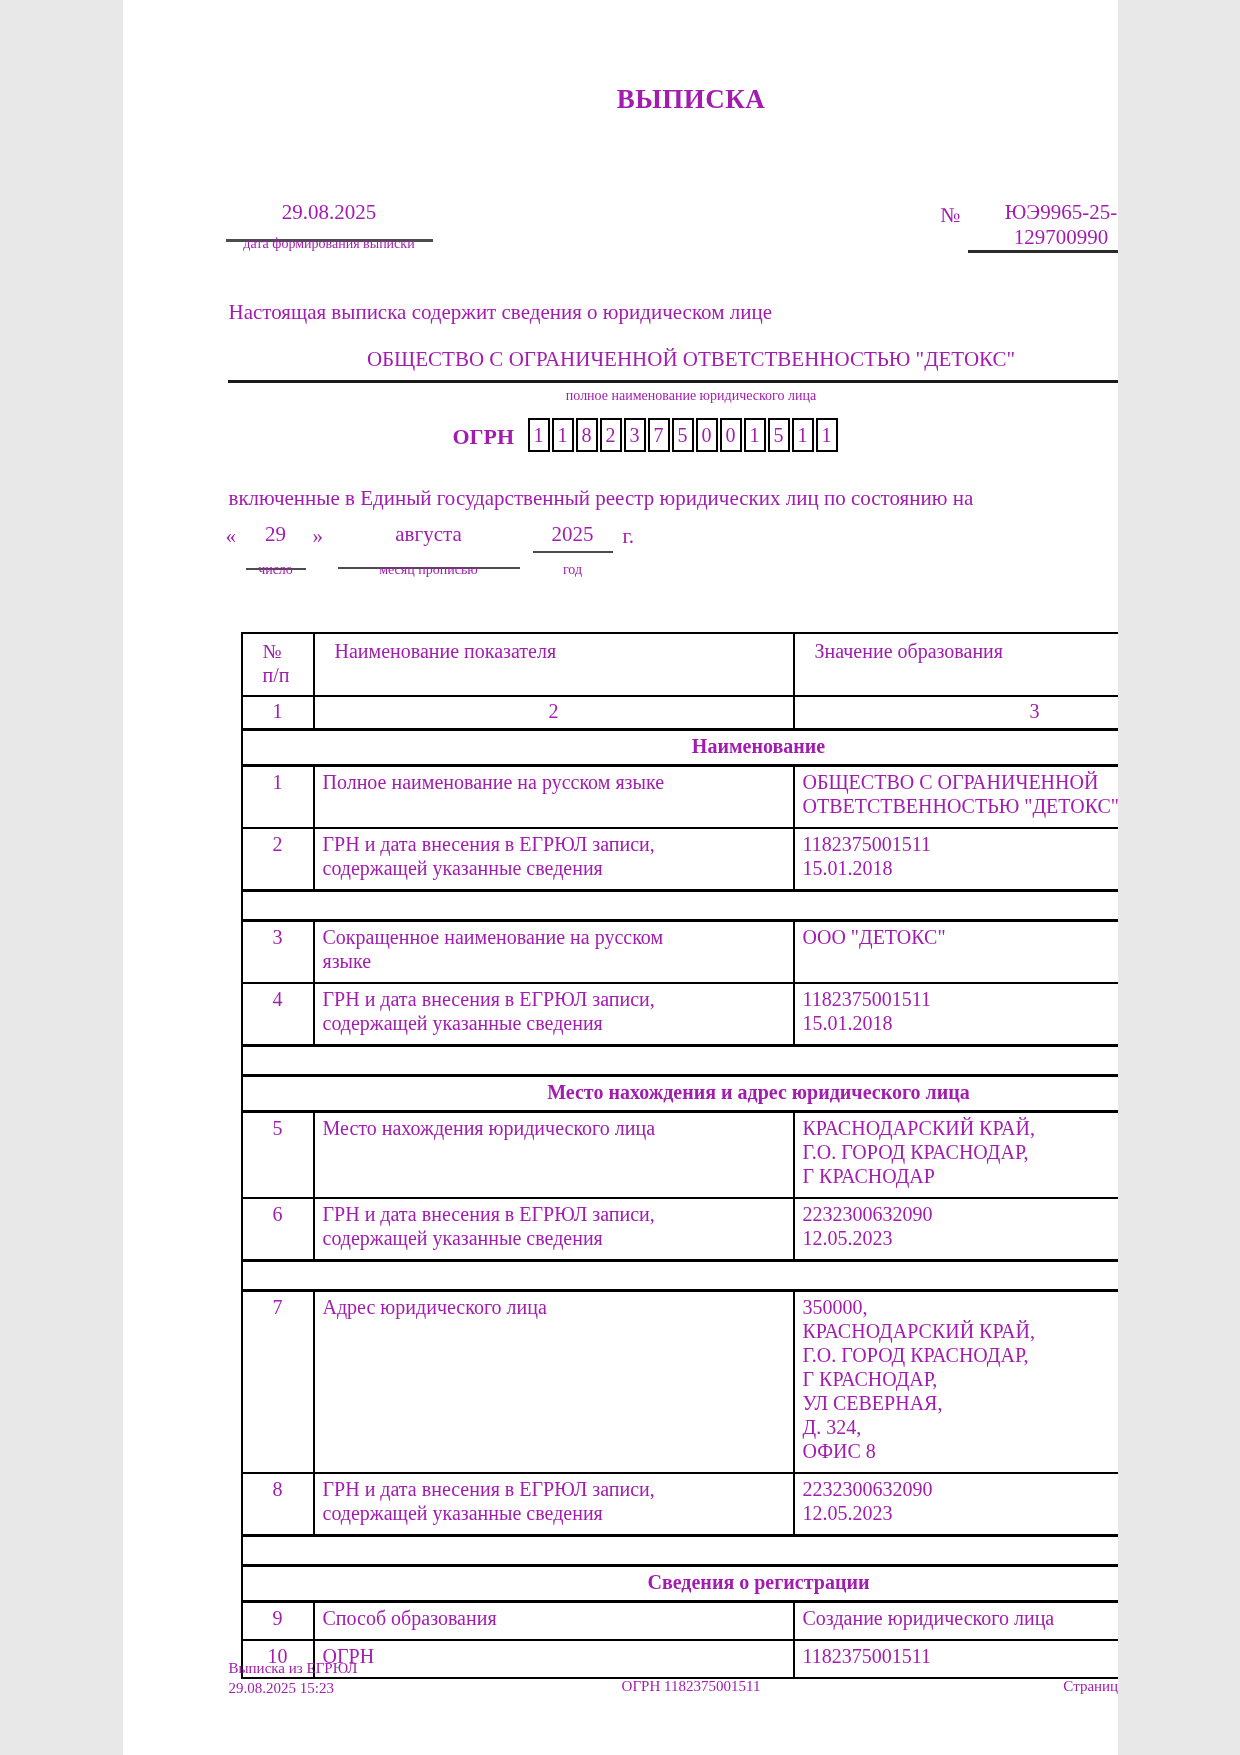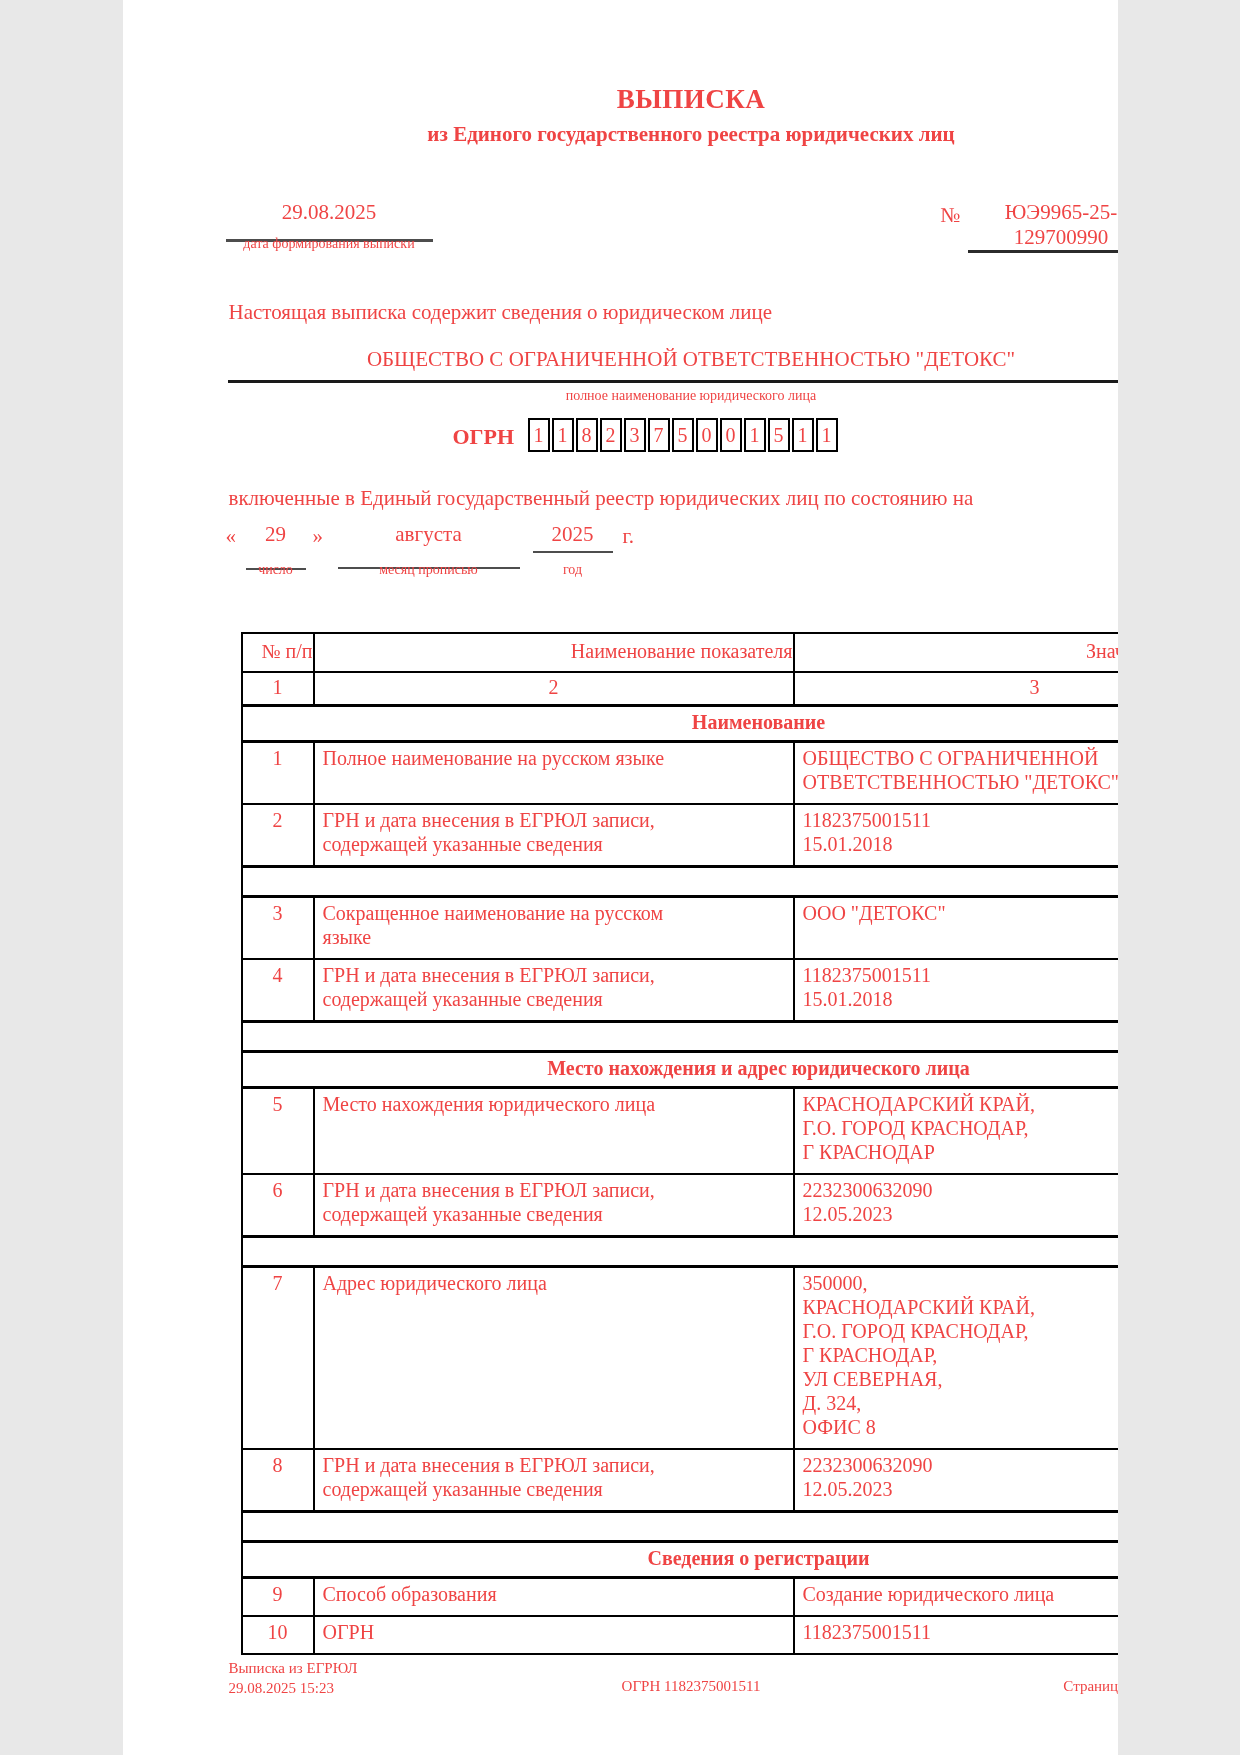--- a/index.html
+++ b/index.html
@@ -3,21 +3,21 @@
 <meta charset="utf-8">
 <style>
   * { box-sizing: border-box; }
   html, body { margin: 0; padding: 0; background: #e8e8e8; }
   .page {
     position: relative;
     width: 995px;
     height: 1755px;
     margin: 0 auto;
     background: #ffffff;
-    color: #ef4444;
+    color: #a21caf;
     font-family: "Liberation Serif", "DejaVu Serif", serif;
     overflow: hidden;
   }
   .abs { position: absolute; }
 
   .doc-title {
     left: 105px; top: 84px; width: 927px;
     text-align: center; font-size: 27px; font-weight: bold;
     letter-spacing: 0.5px;
   }
@@ -84,21 +84,21 @@
     border-collapse: collapse; table-layout: fixed;
     width: 1034px;
     font-size: 20px; line-height: 24px;
   }
   table.registry td {
     border: 2px solid #000;
     vertical-align: top;
     padding: 3px 8px 9px 8px;
     white-space: pre-line;
   }
-  table.registry td.hdr { text-align: right; padding: 5px 0 8px; }
+  table.registry td.hdr { text-align: left; padding: 5px 20px 8px; }
   table.registry td.colnum { text-align: center; padding: 2px 4px 5px; }
   table.registry tr.section td {
     text-align: center; font-weight: bold;
     padding: 3px 4px 6px;
     border-top: 3px solid #000; border-bottom: 3px solid #000;
   }
   table.registry tr.spacer td {
     height: 30px; padding: 0;
     border-top: 3px solid #000; border-bottom: 3px solid #000;
   }
@@ -107,21 +107,20 @@
   .footer-left  { left: 106px; top: 1658px; font-size: 15px; line-height: 20px; }
   .footer-center { left: 105px; top: 1678px; width: 927px; text-align: center; font-size: 15px; }
   .footer-right { left: 850px; top: 1678px; width: 200px; text-align: right; font-size: 15px; }
 </style>
 </head>
 <body>
 
 <div class="page">
 
   <div class="abs doc-title">ВЫПИСКА</div>
-  <div class="abs doc-subtitle">из Единого государственного реестра юридических лиц</div>
 
   <div class="abs form-date-block">29.08.2025</div>
   <div class="abs form-date-label">дата формирования выписки</div>
 
   <div class="abs num-sign">№</div>
   <div class="abs num-block">
     <div>ЮЭ9965-25-</div>
     <div>129700990</div>
   </div>
 

